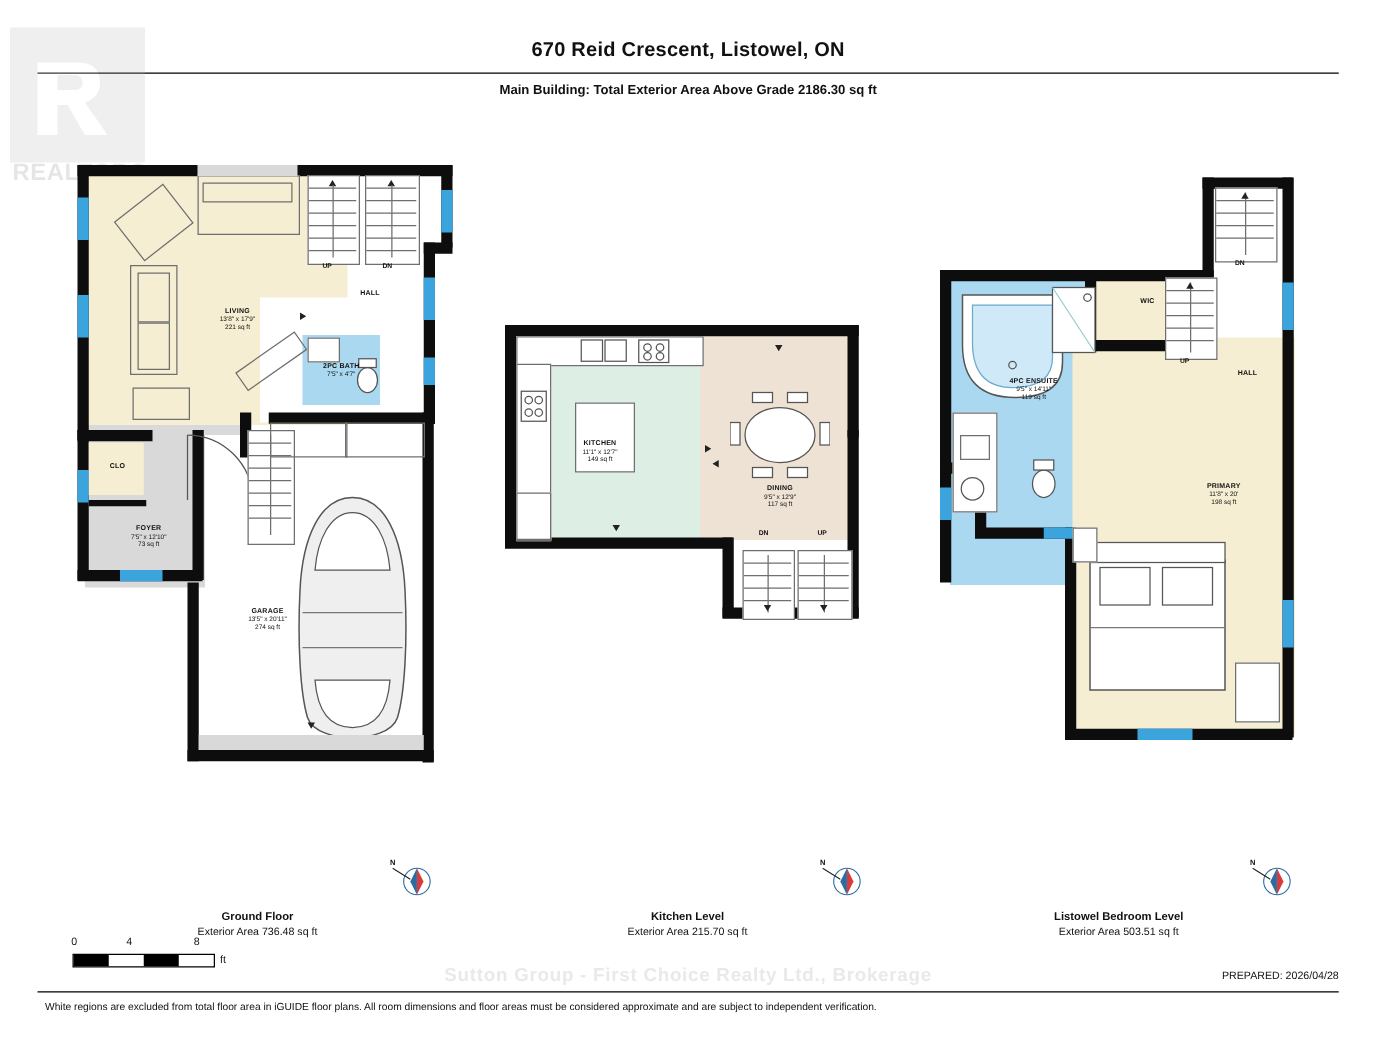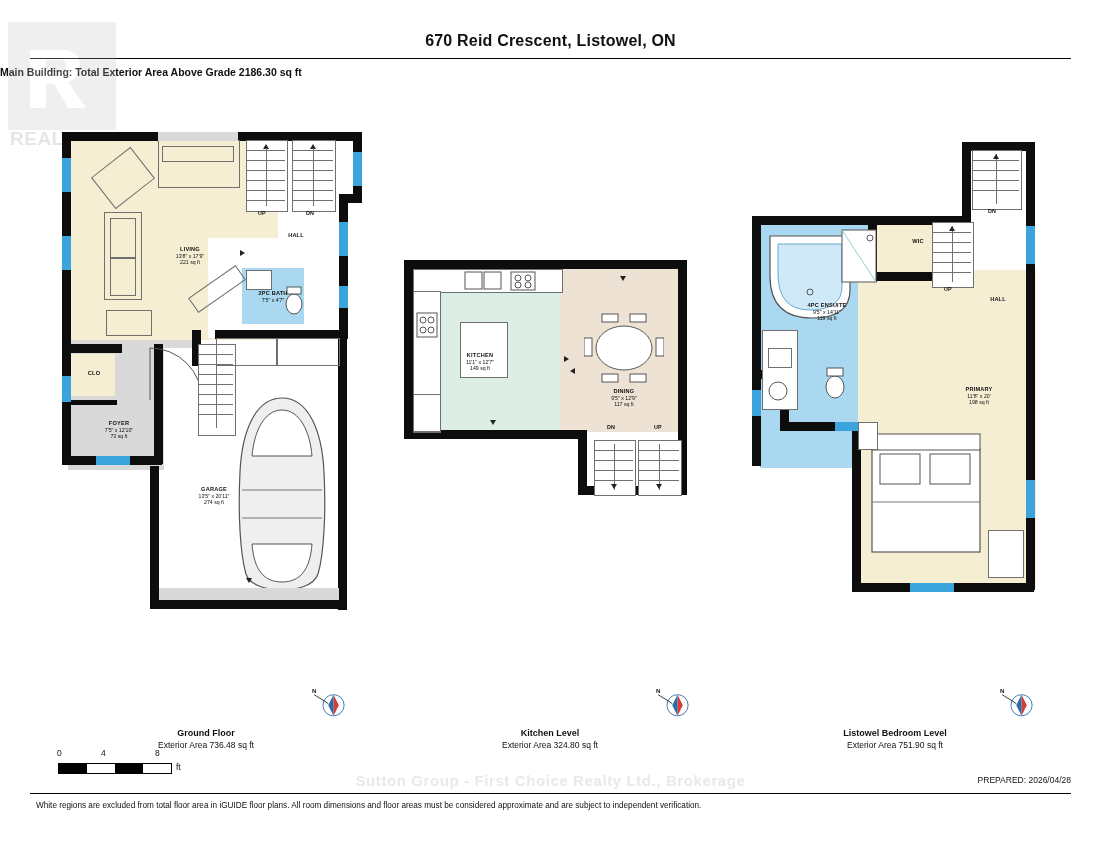--- a/index.html
+++ b/index.html
@@ -12,21 +12,21 @@
     overflow:hidden;
   }
   .page{position:absolute;inset:0;}
 
   
   .title{
     position:absolute;top:32px;left:0;width:1101px;text-align:center;
     font-size:16px;font-weight:bold;letter-spacing:.2px;
   }
   .subtitle{
-    position:absolute;top:66px;left:0;width:1101px;
+    position:absolute;top:66px;left:0;width:1101px;text-align:center;
     font-size:10.5px;font-weight:bold;
   }
   .hrule{
     position:absolute;top:58px;left:30px;width:1041px;height:1px;background:#000;
   }
 
   
   .realtor{
     position:absolute;left:8px;top:22px;width:125px;height:125px;opacity:.22;
   }
@@ -464,25 +464,25 @@
       <line x1="4" y1="3" x2="20" y2="13" stroke="#222" stroke-width="1"></line>
     </svg>
   </div>
 
   <div class="flabel" style="left:76px;top:728px;">
     <div class="t">Ground Floor</div>
     <div class="s">Exterior Area 736.48 sq ft</div>
   </div>
   <div class="flabel" style="left:420px;top:728px;">
     <div class="t">Kitchen Level</div>
-    <div class="s">Exterior Area 324.80 sq ft</div>
+    <div class="s">Exterior Area 215.70 sq ft</div>
   </div>
   <div class="flabel" style="left:765px;top:728px;">
     <div class="t">Listowel Bedroom Level</div>
-    <div class="s">Exterior Area 751.90 sq ft</div>
+    <div class="s">Exterior Area 503.51 sq ft</div>
   </div>
 
   <div class="scalenums">
     <span style="left:5px;">0</span>
     <span style="left:49px;">4</span>
     <span style="left:103px;">8</span>
   </div>
   <div class="scalebar">
     <i style="left:0;width:28px;"></i>
     <i style="left:56px;width:28px;"></i>

